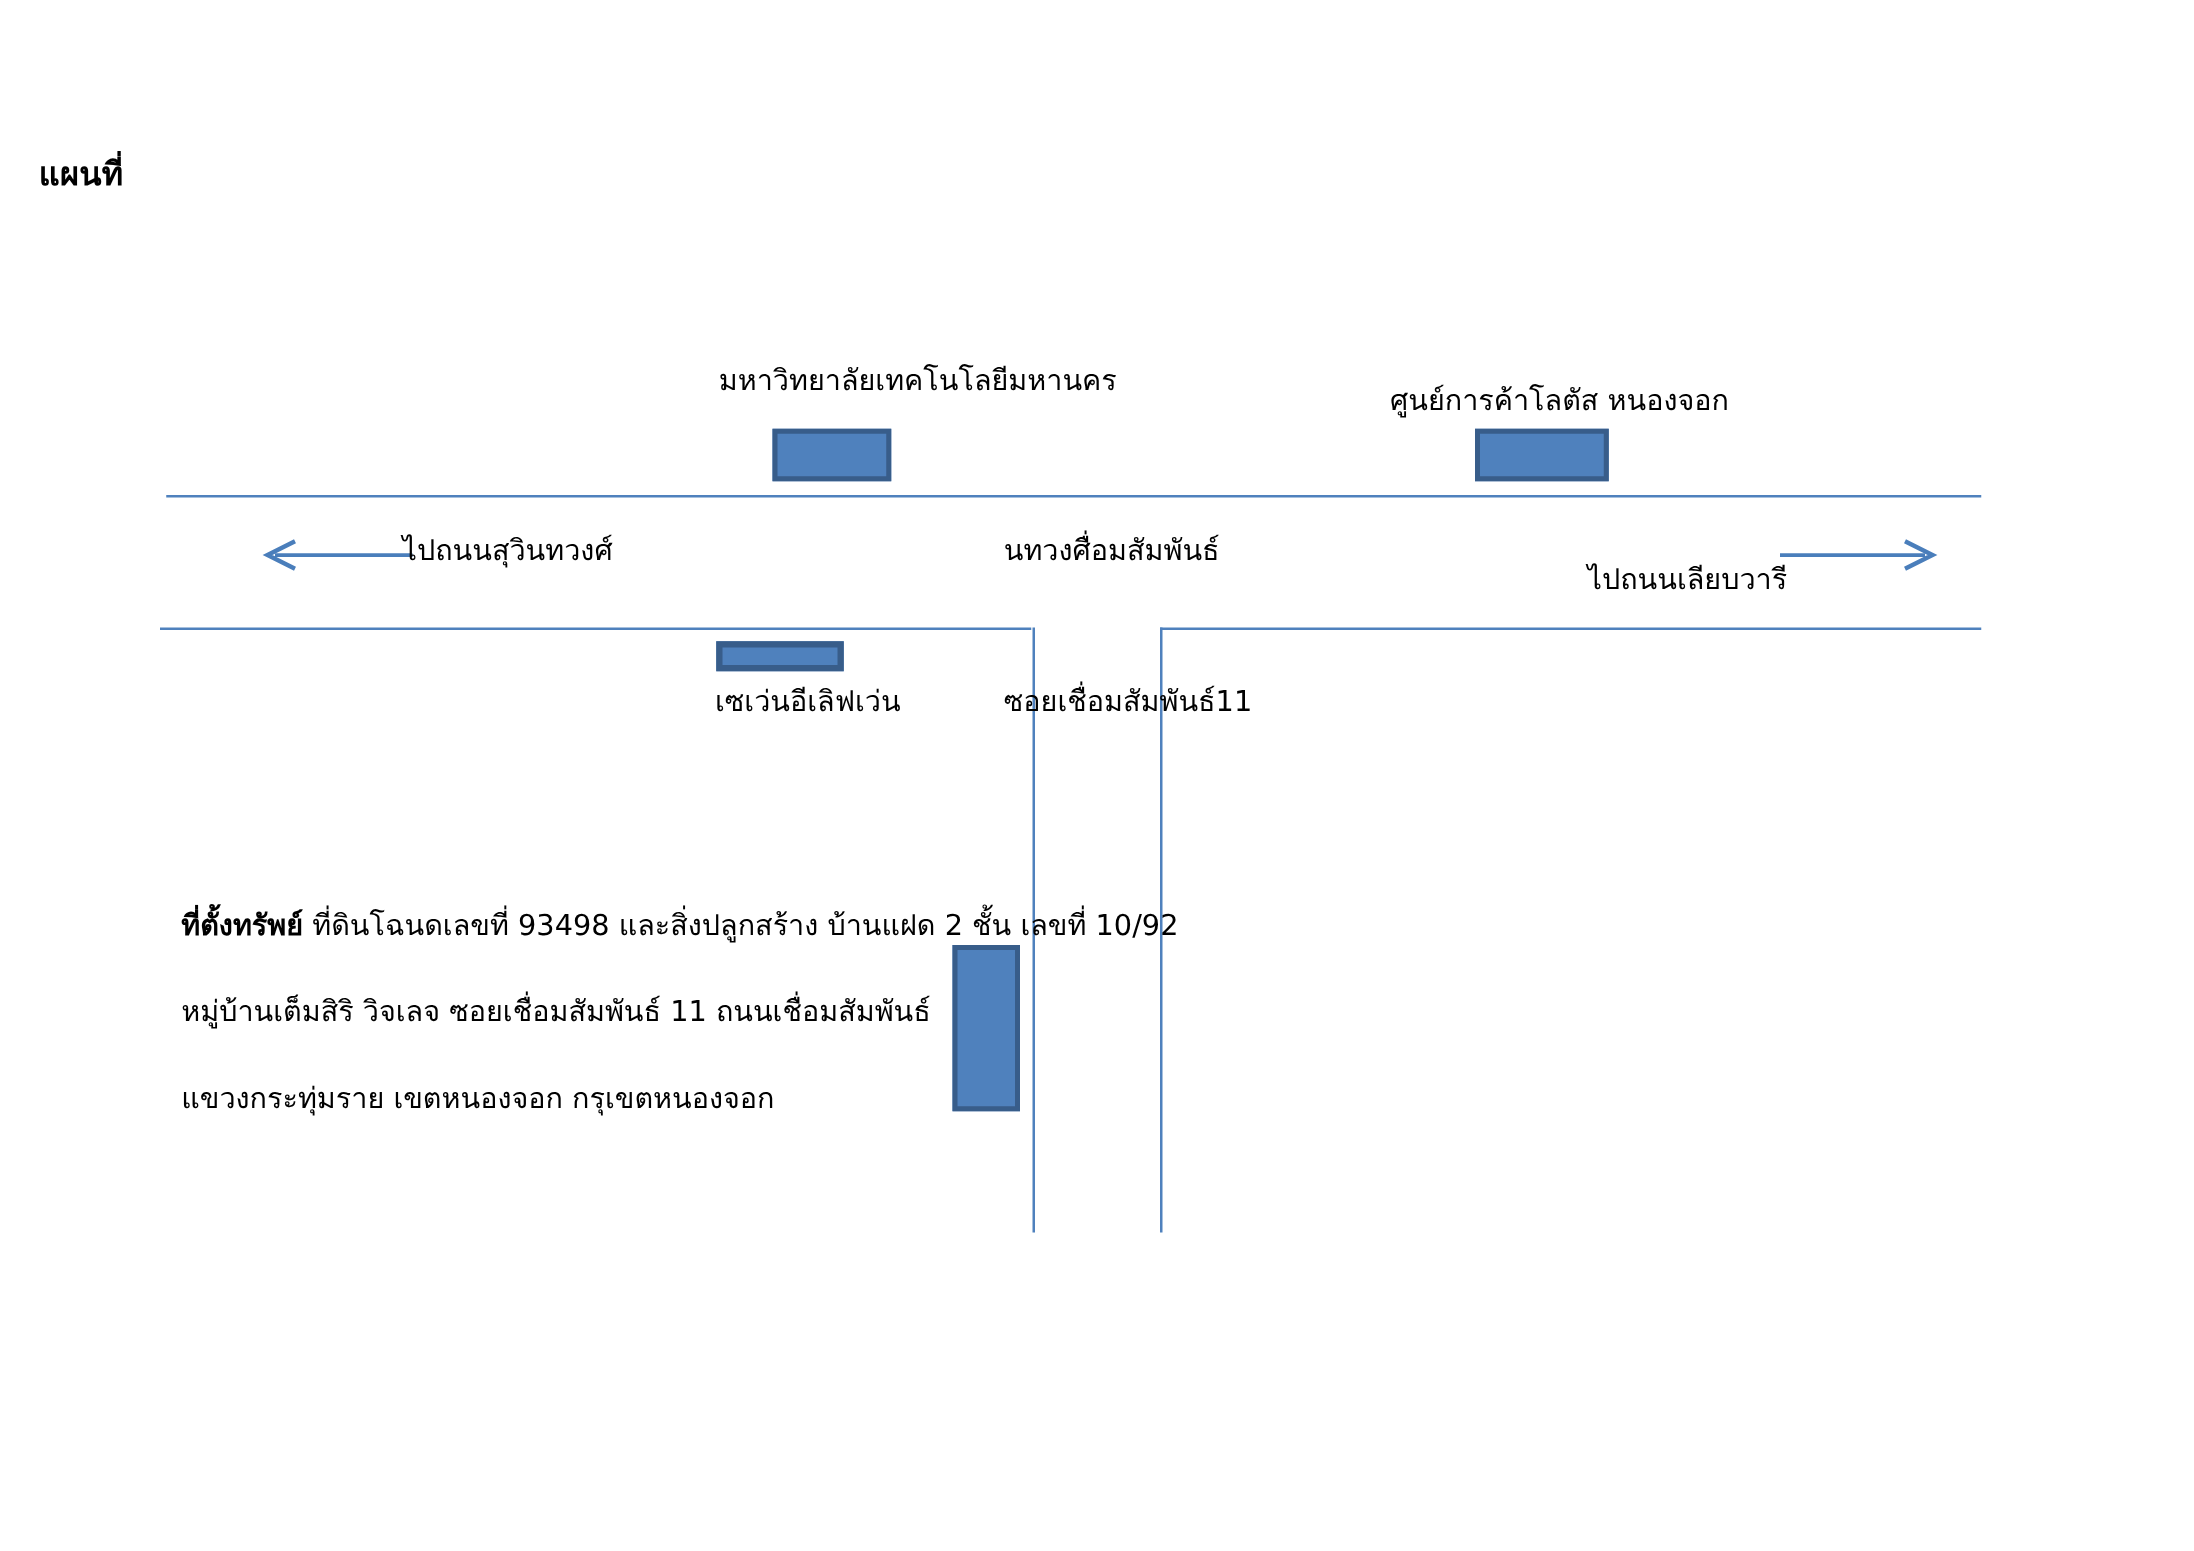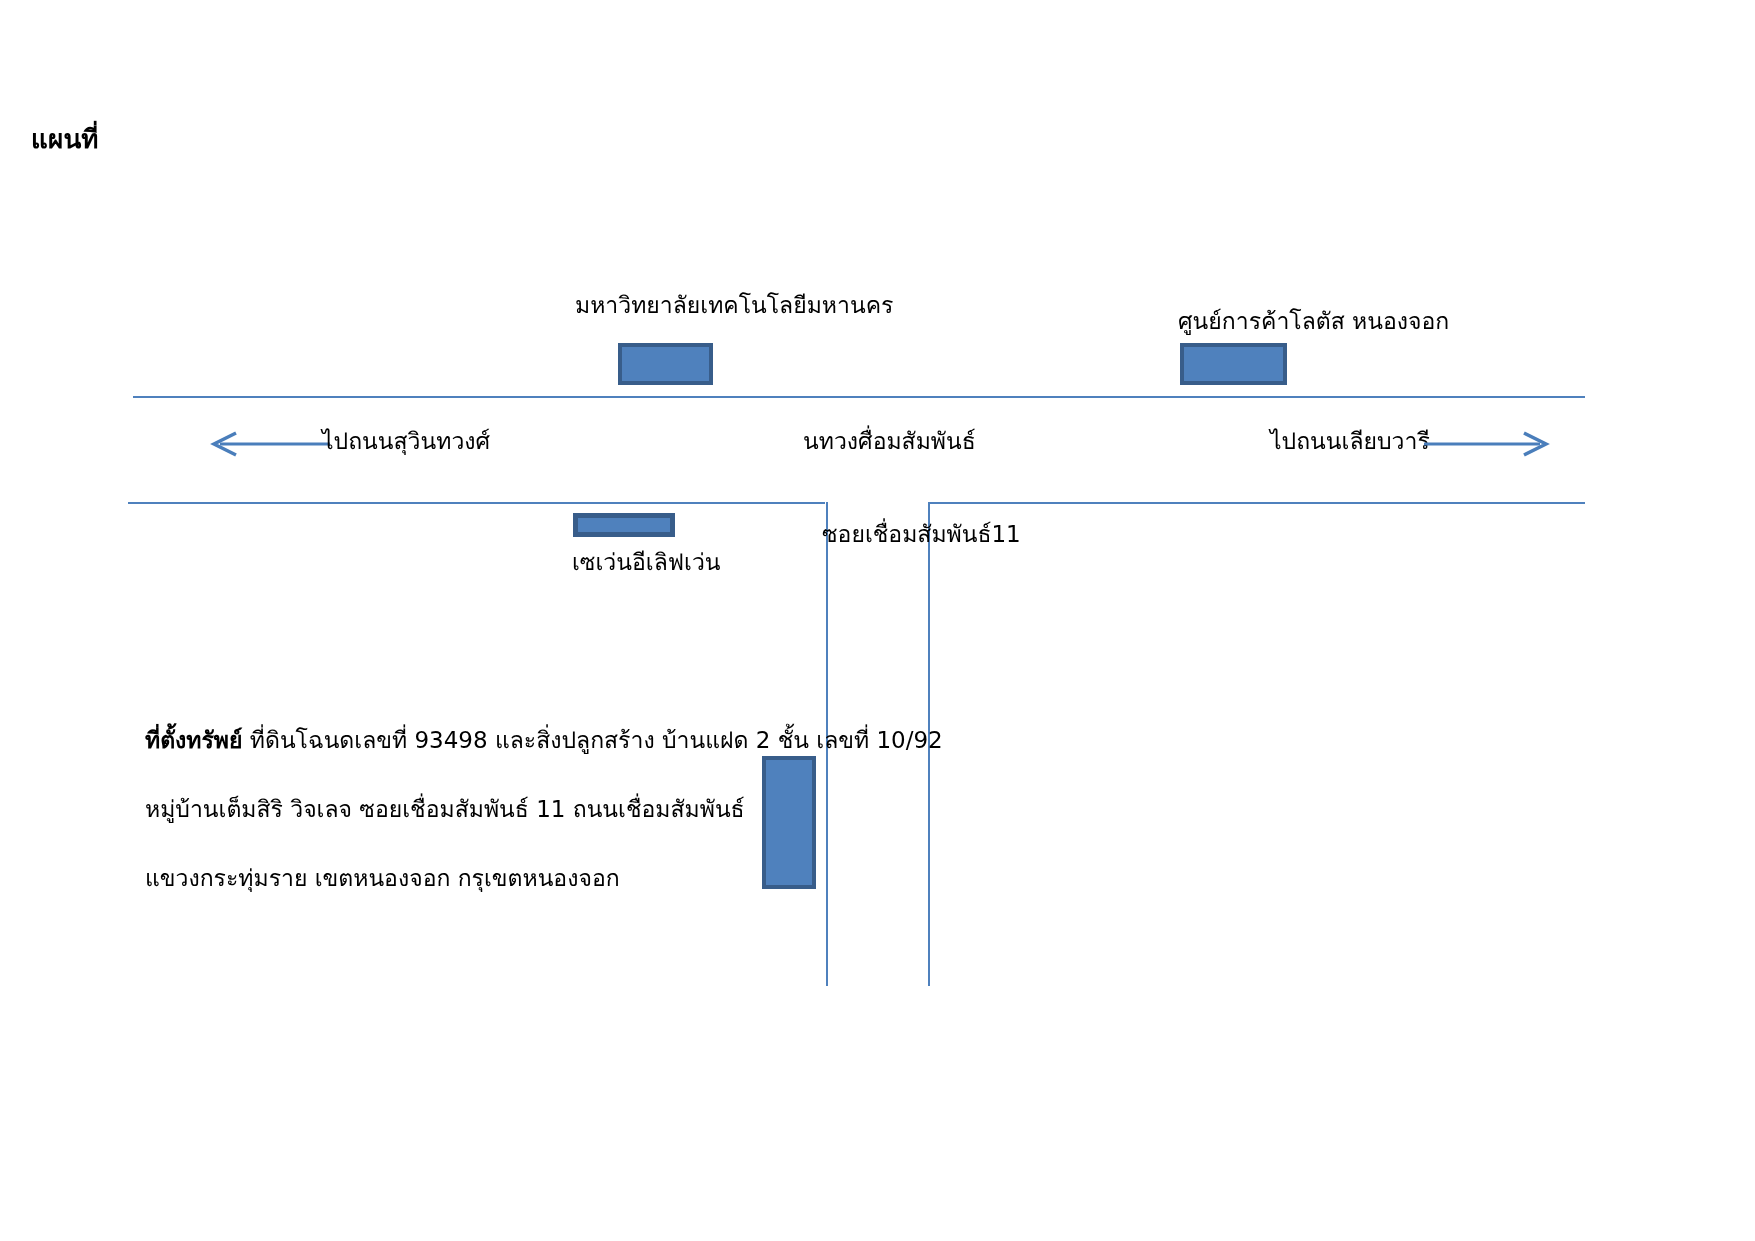--- a/index.html
+++ b/index.html
@@ -79,61 +79,61 @@
 </style>
 </head>
 <body>
 
 <div id="page">
 
   <div class="map-title">แผนที่</div>
 
   <div class="label" style="left:575px; top:291px;">มหาวิทยาลัยเทคโนโลยีมหานคร</div>
 
-  <div class="label" style="left:1178px; top:307px;text-align:right;">ศูนย์การค้าโลตัส หนองจอก</div>
+  <div class="label" style="left:1112px; top:307px;text-align:right;">ศูนย์การค้าโลตัส หนองจอก</div>
 
   <div class="box" style="left:618px; top:343px; width:95px; height:42px;"></div>
 
   <div class="box" style="left:1180px; top:343px; width:107px; height:42px;"></div>
 
   <div class="road-line" style="left:133px; top:396px; width:1452px;"></div>
 
   <div class="arrow" style="left:206px; top:428px;">
     <svg width="125" height="32" viewBox="0 0 125 32">
       <line x1="124" y1="16" x2="14" y2="16" stroke="#4a7ebb" stroke-width="3"></line>
       <polyline points="30,5 8,16 30,27" fill="none" stroke="#4a7ebb" stroke-width="3.5"></polyline>
     </svg>
   </div>
 
   <div class="label" style="left:322px; top:427px;">ไปถนนสุวินทวงศ์</div>
 
   <div class="label" style="left:803px; top:427px;">นทวงศื่อมสัมพันธ์</div>
 
-  <div class="label" style="left:1270px; top:427px;">ไปถนนเลียบวารี</div>
+  <div class="label" style="left:1270px; top:450px;">ไปถนนเลียบวารี</div>
 
   <div class="arrow" style="left:1424px; top:428px;">
     <svg width="130" height="32" viewBox="0 0 130 32">
       <line x1="0" y1="16" x2="116" y2="16" stroke="#4a7ebb" stroke-width="3"></line>
       <polyline points="100,5 122,16 100,27" fill="none" stroke="#4a7ebb" stroke-width="3.5"></polyline>
     </svg>
   </div>
 
   <div class="road-line" style="left:128px; top:502px; width:697px;"></div>
 
   <div class="road-line" style="left:928px; top:502px; width:657px;"></div>
 
   <div class="soi-line" style="left:826px; top:502px; height:484px;"></div>
 
   <div class="soi-line" style="left:928px; top:502px; height:484px;"></div>
 
   <div class="box thin" style="left:573px; top:513px; width:102px; height:24px;"></div>
 
   <div class="label" style="left:572px; top:548px;">เซเว่นอีเลิฟเว่น</div>
 
-  <div class="label" style="left:803px; top:520px;margin-left:19px;">ซอยเชื่อมสัมพันธ์11</div>
+  <div class="label" style="left:803px; top:548px;">ซอยเชื่อมสัมพันธ์11</div>
 
   <div class="desc" style="left:145px; top:722px;">
     <b>ที่ตั้งทรัพย์</b>
     <span>ที่ดินโฉนดเลขที่ 93498  และสิ่งปลูกสร้าง บ้านแฝด 2 ชั้น  เลขที่ 10/92</span>
   </div>
 
   <div class="desc" style="left:145px; top:791px;">หมู่บ้านเต็มสิริ วิจเลจ   ซอยเชื่อมสัมพันธ์ 11  ถนนเชื่อมสัมพันธ์</div>
 
   <div class="desc" style="left:145px; top:860px;">แขวงกระทุ่มราย  เขตหนองจอก   กรุเขตหนองจอก</div>
 

